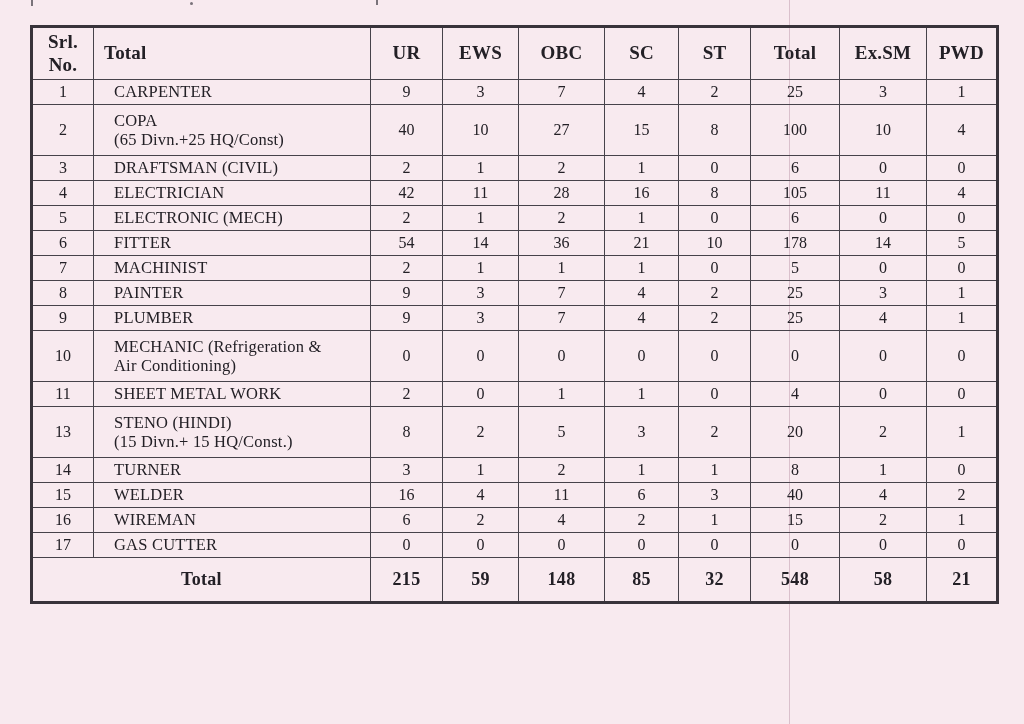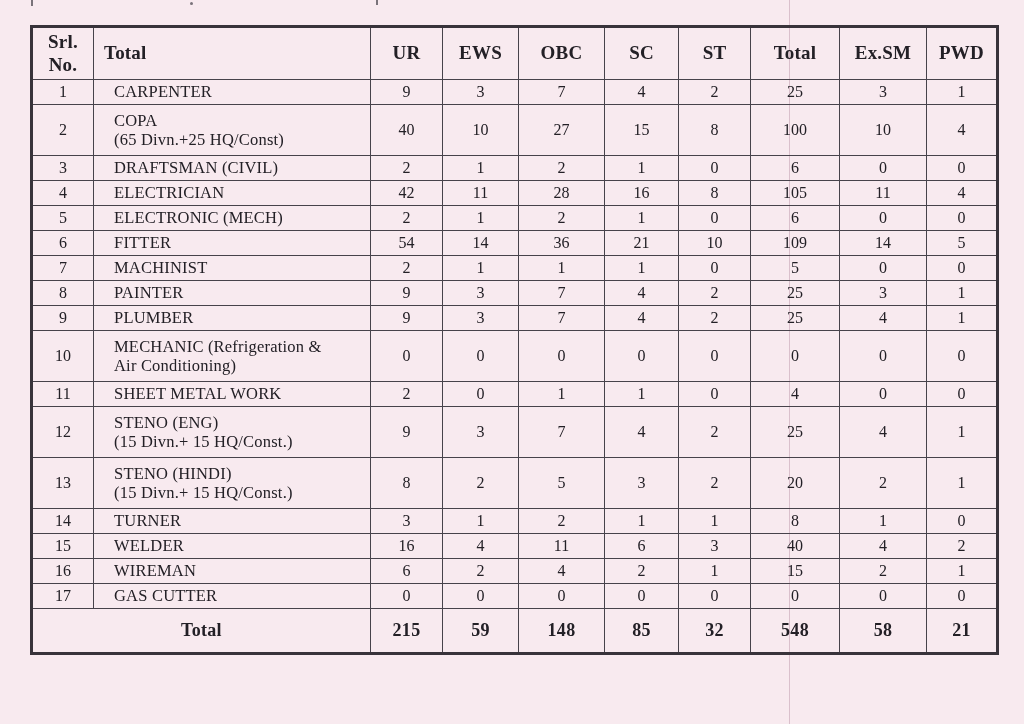--- a/index.html
+++ b/index.html
@@ -167,21 +167,21 @@
         <tr class="single">
           <td class="c-srl">6</td>
           <td class="c-trade">
             <div>FITTER</div>
           </td>
           <td class="c-num">54</td>
           <td class="c-num">14</td>
           <td class="c-num">36</td>
           <td class="c-num">21</td>
           <td class="c-num">10</td>
-          <td class="c-num">109</td>
+          <td class="c-num">178</td>
           <td class="c-num">14</td>
           <td class="c-num">5</td>
         </tr>
         <tr class="single">
           <td class="c-srl">7</td>
           <td class="c-trade">
             <div>MACHINIST</div>
           </td>
           <td class="c-num">2</td>
           <td class="c-num">1</td>
@@ -241,35 +241,20 @@
             <div>SHEET METAL WORK</div>
           </td>
           <td class="c-num">2</td>
           <td class="c-num">0</td>
           <td class="c-num">1</td>
           <td class="c-num">1</td>
           <td class="c-num">0</td>
           <td class="c-num">4</td>
           <td class="c-num">0</td>
           <td class="c-num">0</td>
-        </tr>
-        <tr class="tall">
-          <td class="c-srl">12</td>
-          <td class="c-trade">
-            <div>STENO (ENG)</div>
-            <div>(15 Divn.+ 15 HQ/Const.)</div>
-          </td>
-          <td class="c-num">9</td>
-          <td class="c-num">3</td>
-          <td class="c-num">7</td>
-          <td class="c-num">4</td>
-          <td class="c-num">2</td>
-          <td class="c-num">25</td>
-          <td class="c-num">4</td>
-          <td class="c-num">1</td>
         </tr>
         <tr class="tall">
           <td class="c-srl">13</td>
           <td class="c-trade">
             <div>STENO (HINDI)</div>
             <div>(15 Divn.+ 15 HQ/Const.)</div>
           </td>
           <td class="c-num">8</td>
           <td class="c-num">2</td>
           <td class="c-num">5</td>

